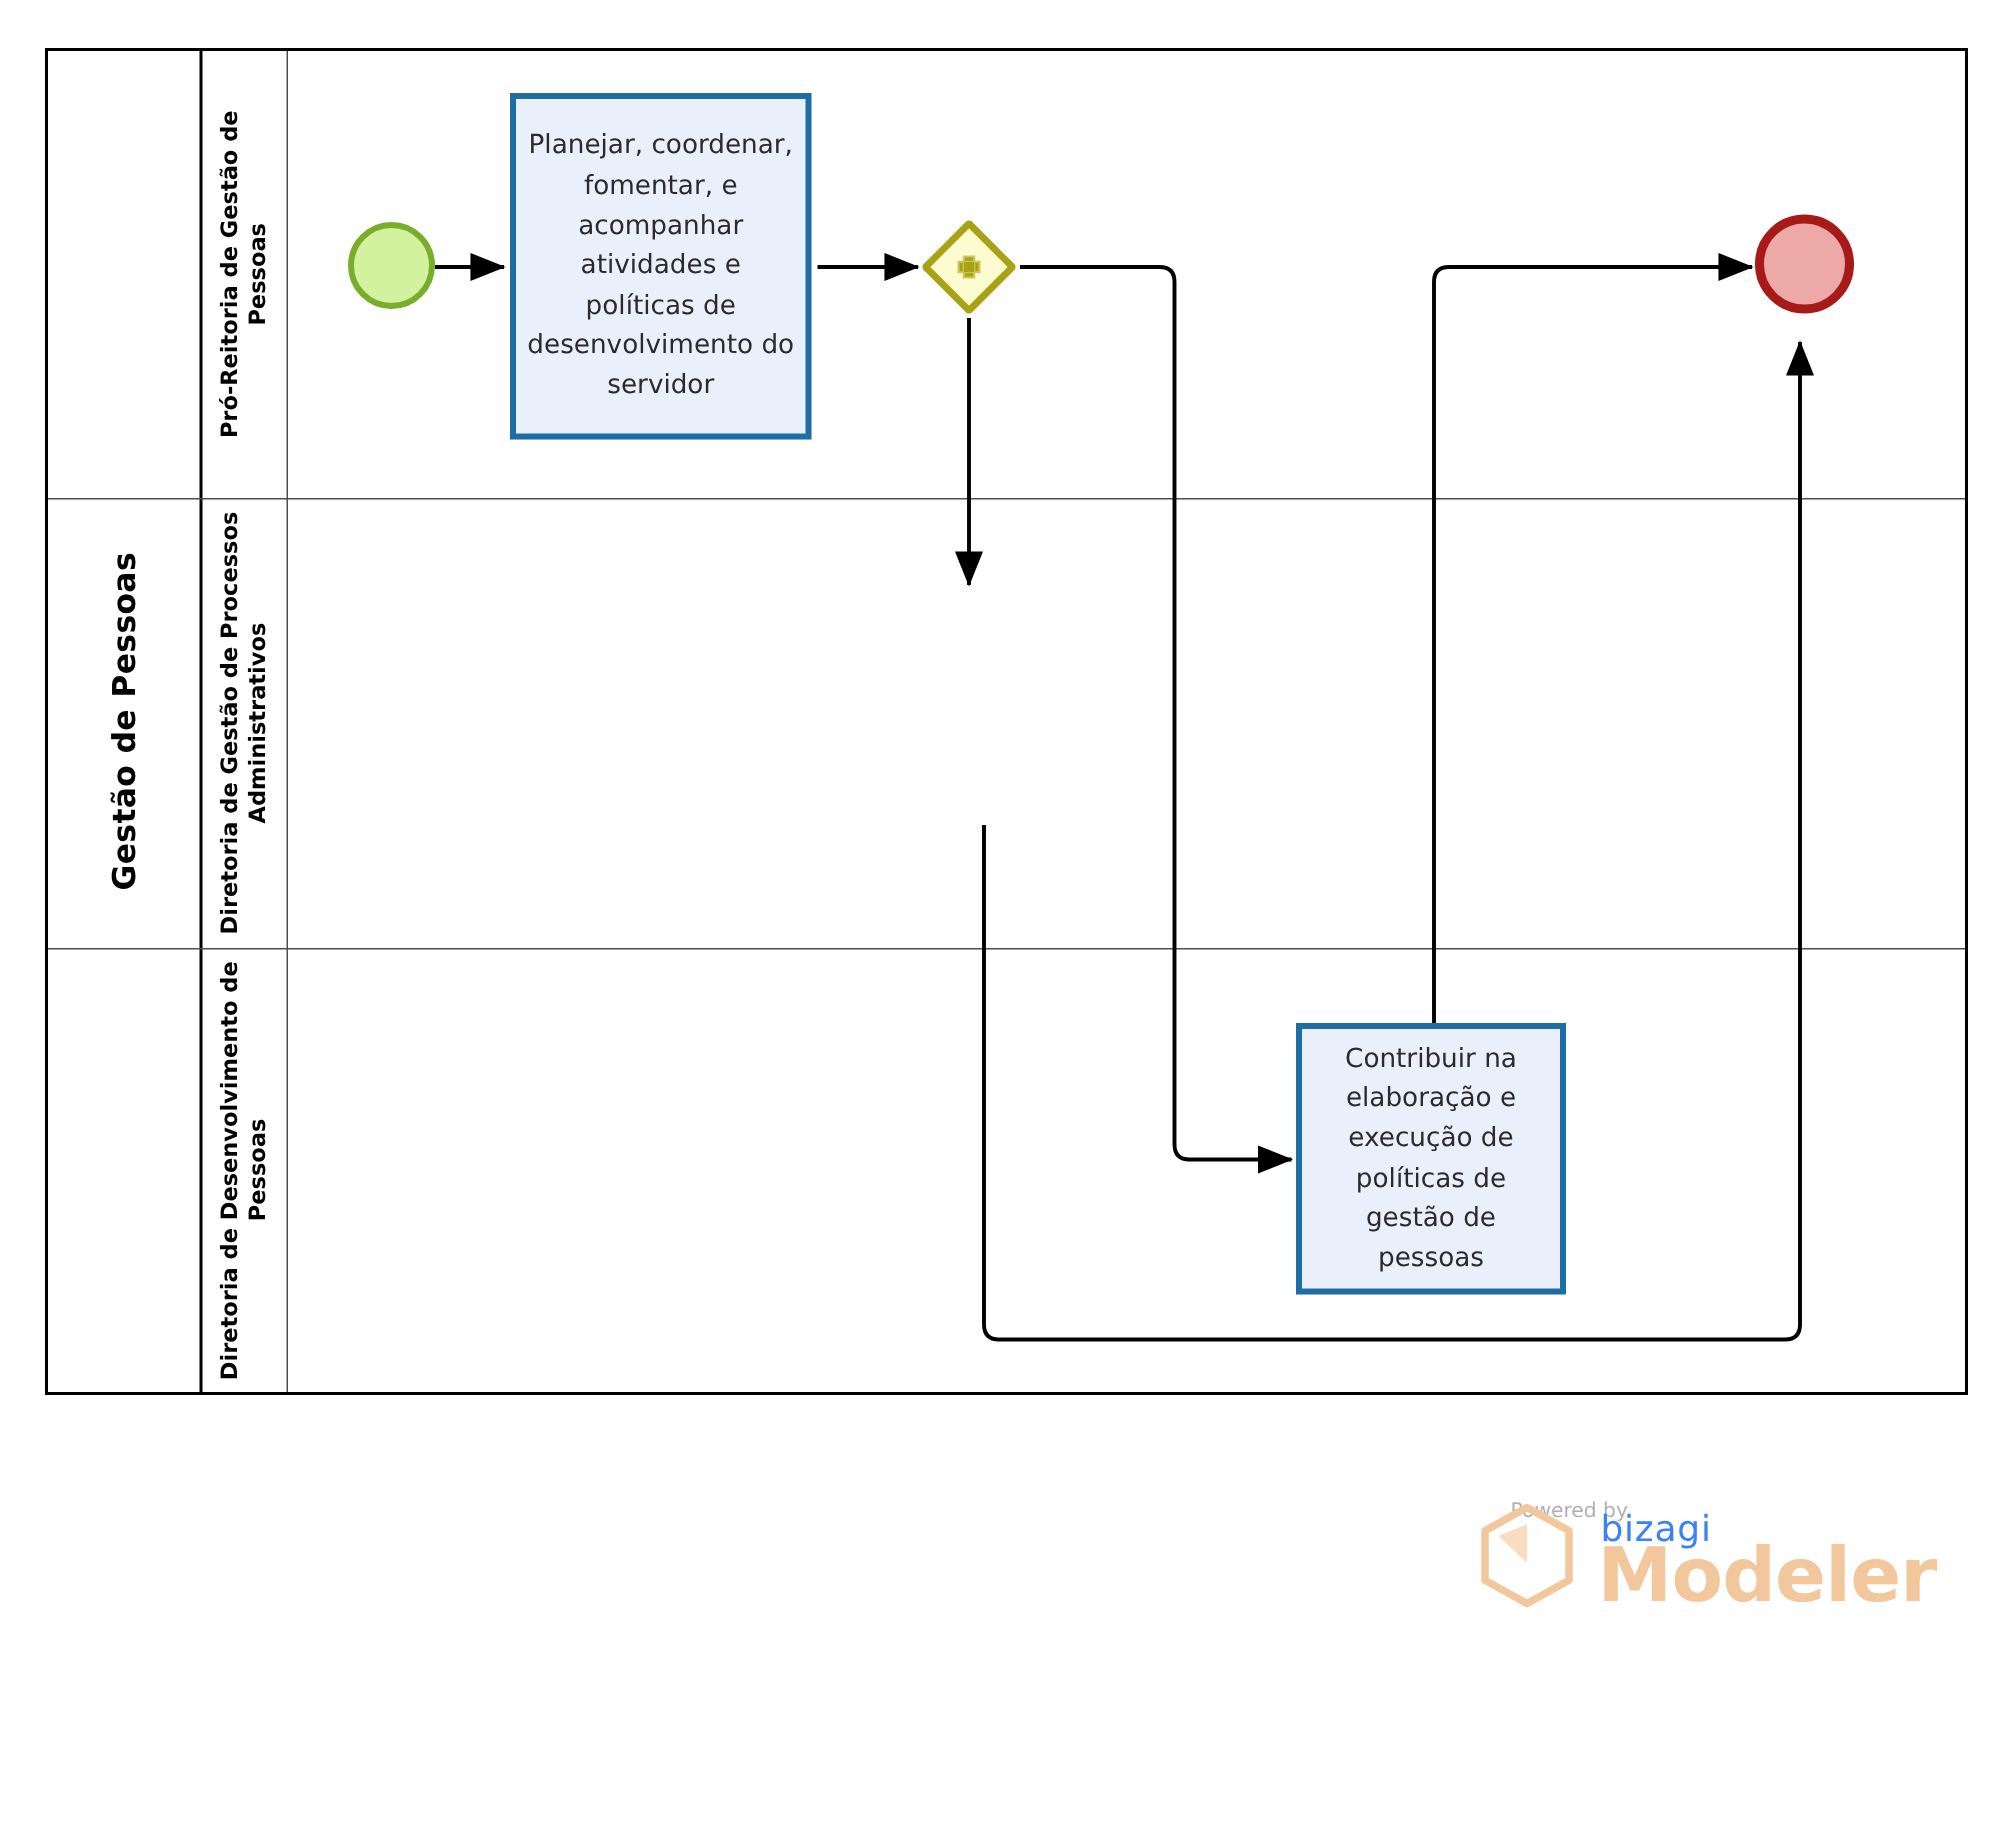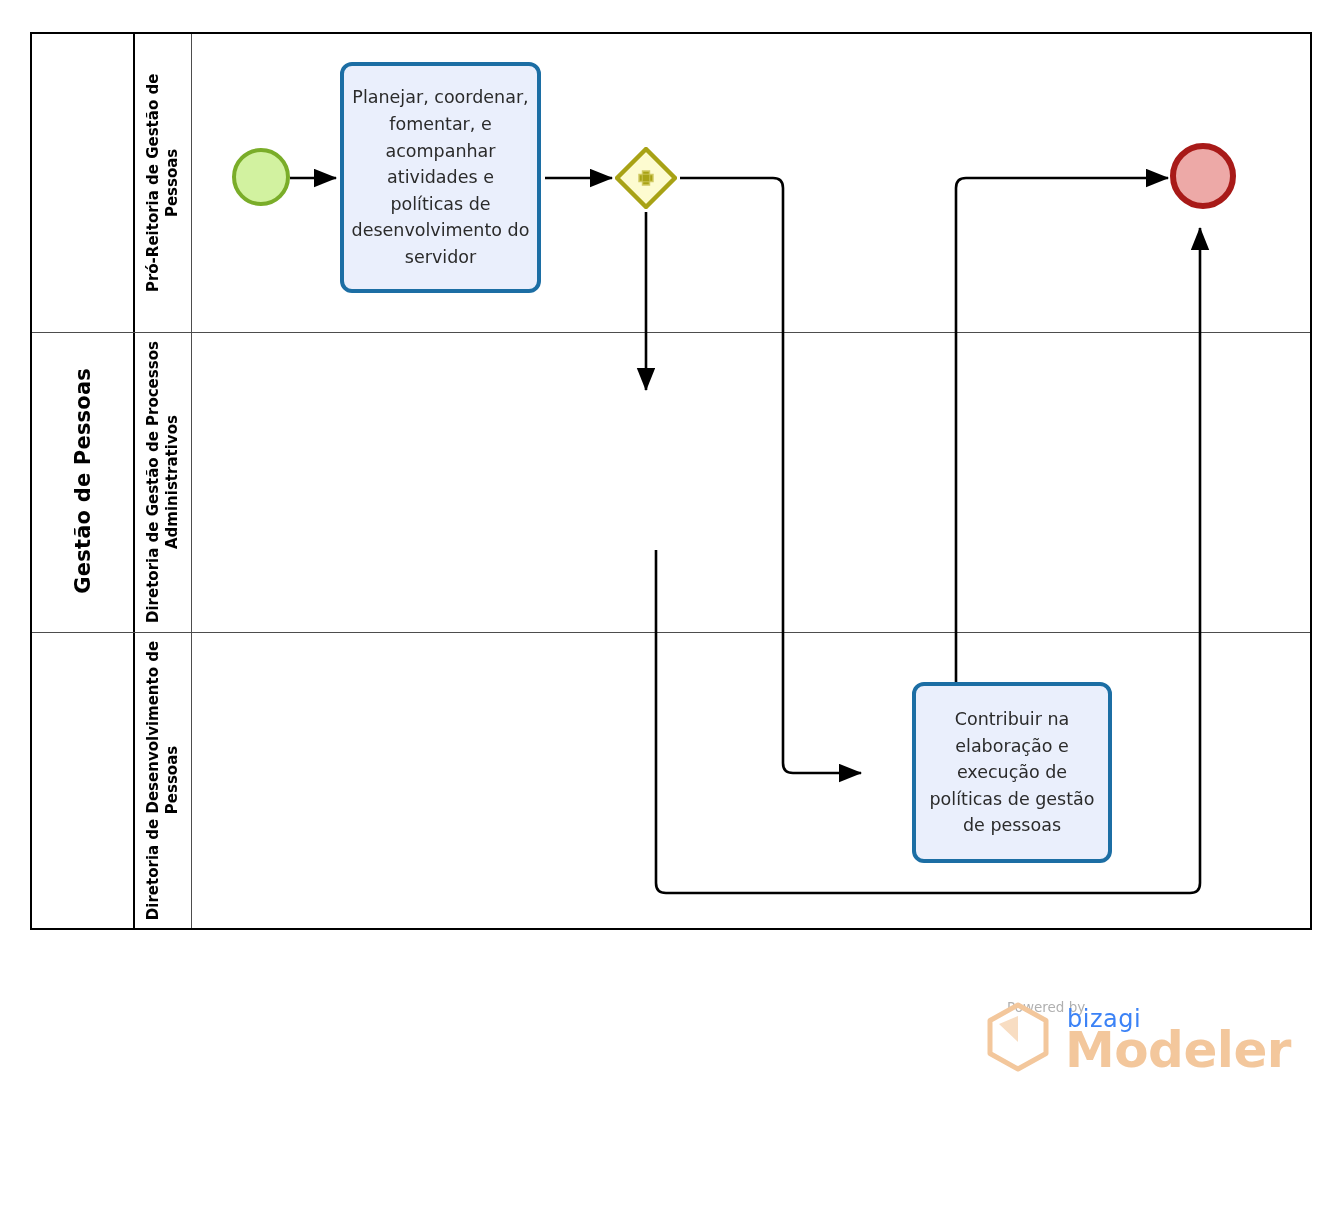--- a/index.html
+++ b/index.html
@@ -108,21 +108,21 @@
     border: 4px solid #7aad29;
   }
   .event-end {
     background: #eda9a7;
     border: 6px solid #a81a18;
   }
 
   .task {
     background: #eaeffc;
     border: 4px solid #1c6ea4;
-    border-radius: 12px;
+    border-radius: 0;
     display: flex;
     align-items: center;
     justify-content: center;
     text-align: center;
     padding: 4px 6px;
   }
   .task-label {
     font-size: 17.5px;
     line-height: 1.52;
     color: #2b2b2b;
@@ -239,21 +239,21 @@
   <div class="node gateway" style="left:615px; top:147px;">
     <svg width="62" height="62" viewBox="0 0 62 62">
       <polygon points="31,2 60,31 31,60 2,31" fill="#fdfbd0" stroke="#a8a215" stroke-width="4.5" stroke-linejoin="round"></polygon>
       <path d="M24,27.5 L38,27.5 L38,34.5 L24,34.5 Z
                M27.5,24 L34.5,24 L34.5,38 L27.5,38 Z" fill="#a8a215" stroke="#cfc860" stroke-width="1.4"></path>
       <rect x="27.6" y="27.6" width="6.8" height="6.8" fill="#a8a215"></rect>
     </svg>
   </div>
 
 
-  <div class="node task" style="left:912px; top:682px; width:200px; height:181px;">
+  <div class="node task" style="left:864px; top:682px; width:180px; height:181px;">
     <span class="task-label">Contribuir na elaboração e execução de políticas de gestão de pessoas</span>
   </div>
 
   <div class="node event event-end" style="left:1170px; top:143px; width:66px; height:66px;"></div>
 
   <div class="watermark">
     <span class="wm-powered">Powered by</span>
 
     <svg class="wm-hex" viewBox="0 0 66 70">
       <polygon points="33,3 61,18.5 61,51.5 33,67 5,51.5 5,18.5" fill="none" stroke="#f3c79c" stroke-width="5" stroke-linejoin="round"></polygon>

